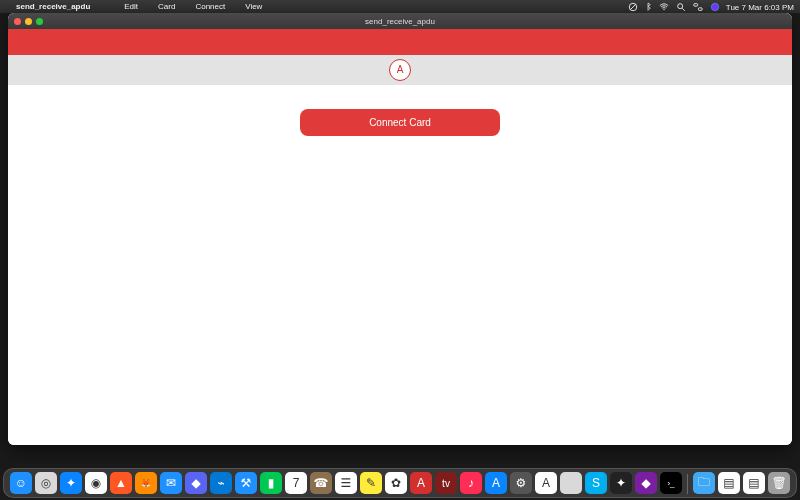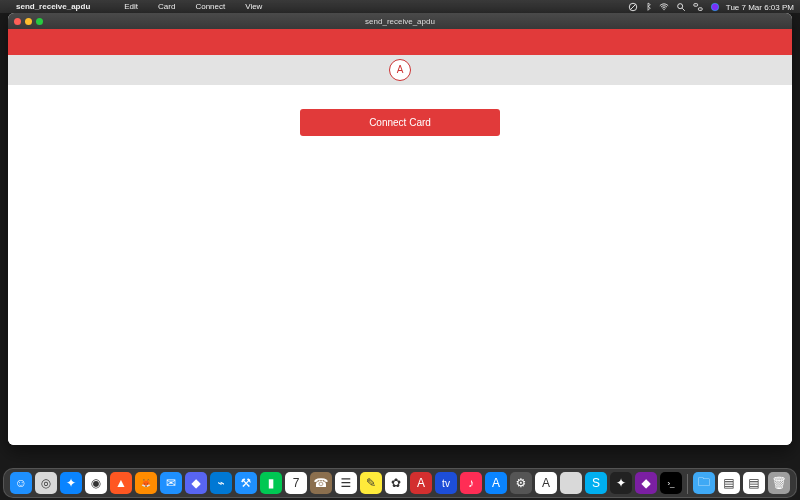--- a/index.html
+++ b/index.html
@@ -65,21 +65,21 @@
       width: 22px; height: 22px; border: 1px solid #c33; border-radius: 50%;
       background: #fff; display: flex; align-items: center; justify-content: center;
       font-size: 9px; color: #c33; flex-direction: column; line-height: 1;
     }
     .connect-area {
       display: flex; justify-content: center; padding: 24px 0 0 0;
     }
     .connect-btn {
       background: #e13a3a; color: #fff; border: none;
       padding: 8px 60px; font-size: 10px;
-      border-radius: 3px; cursor: pointer;
+      border-radius: 8px; cursor: pointer;
       min-width: 200px;
     }
     .app-fill { flex: 1; }
 
     
     .dockwrap {
       position: absolute; bottom: 2px; left: 0; right: 0;
       display: flex; justify-content: center;
     }
     .dock {
@@ -185,21 +185,21 @@
       <div class="dicon" style="background: rgb(88, 101, 242);">◆</div>
       <div class="dicon" style="background: rgb(0, 120, 212);">⌁</div>
       <div class="dicon" style="background: rgb(30, 144, 255);">⚒</div>
       <div class="dicon" style="background: rgb(0, 200, 83);">▮</div>
       <div class="dicon" style="background: rgb(255, 255, 255); color: rgb(51, 51, 51);">7</div>
       <div class="dicon" style="background: rgb(139, 111, 78);">☎</div>
       <div class="dicon" style="background: rgb(255, 255, 255); color: rgb(51, 51, 51);">☰</div>
       <div class="dicon" style="background: rgb(255, 235, 59); color: rgb(51, 51, 51);">✎</div>
       <div class="dicon" style="background: rgb(255, 255, 255); color: rgb(51, 51, 51);">✿</div>
       <div class="dicon" style="background: rgb(211, 47, 47);">A</div>
-      <div class="dicon" style="background: #1d4ed8; font-size: 10px;">tv</div>
+      <div class="dicon" style="background: #7f1d1d; font-size: 10px;">tv</div>
       <div class="dicon" style="background: rgb(255, 45, 85);">♪</div>
       <div class="dicon" style="background: rgb(10, 132, 255);">A</div>
       <div class="dicon" style="background: rgb(85, 85, 85);">⚙</div>
       <div class="dicon" style="background: rgb(255, 255, 255); color: rgb(51, 51, 51);">A</div>
       <div class="dicon" style="background: rgb(217, 217, 217); color: rgb(51, 51, 51);"></div>
       <div class="dicon" style="background: rgb(0, 175, 240);">S</div>
       <div class="dicon" style="background: rgb(34, 34, 34);">✦</div>
       <div class="dicon" style="background: rgb(123, 31, 162);">◆</div>
       <div class="dicon" style="background: rgb(0, 0, 0); font-size: 8px;">›_</div>
       <div class="sep"></div>

